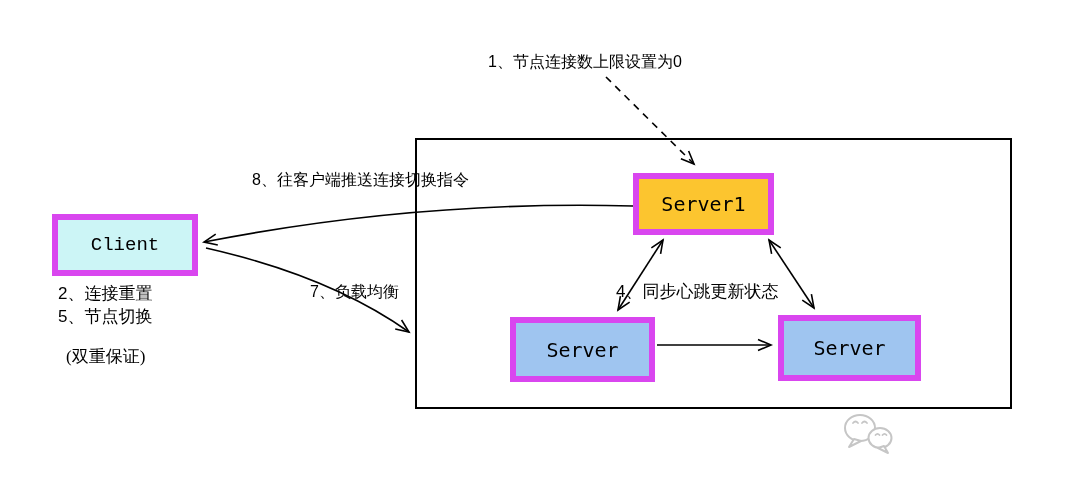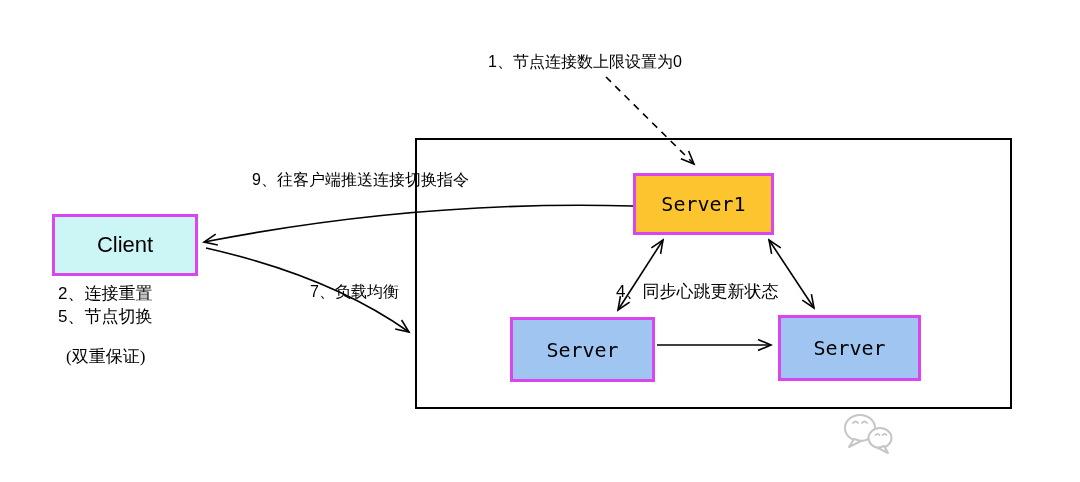--- a/index.html
+++ b/index.html
@@ -8,30 +8,30 @@
     width:1080px;height:482px;
     background:#ffffff;
     overflow:hidden;
     font-family:"Liberation Sans", sans-serif;
     color:#000;
   }
   .layer{position:absolute;left:0;top:0;z-index:1;}
   .node{
     position:absolute;
     box-sizing:border-box;
-    border:3px solid #d946ef;
+    border:6px solid #d946ef;
     display:flex;align-items:center;justify-content:center;
     z-index:3;
   }
   .node span{
     font-family:"DejaVu Sans Mono", monospace;
     font-size:20px;
   }
   .node.client{left:52px;top:214px;width:146px;height:62px;background:#CCF5F6;}
-  .node.client span{font-family:Liberation Sans, sans-serif;font-size:22px;}
+  .node.client span{font-family:Liberation Mono, monospace;font-size:19px;}
   .node.server1{left:633px;top:173px;width:141px;height:62px;background:#FCC52F;}
   .node.serverL{left:510px;top:317px;width:145px;height:65px;background:#9FC5F0;}
   .node.serverR{left:778px;top:315px;width:143px;height:66px;background:#9FC5F0;}
   .lbl{
     position:absolute;
     white-space:nowrap;
     font-size:16px;
     line-height:1.2;
     z-index:4;
   }
@@ -89,21 +89,21 @@
     <span>Server1</span>
   </div>
   <div class="node serverL">
     <span>Server</span>
   </div>
   <div class="node serverR">
     <span>Server</span>
   </div>
 
   <div class="lbl s1">1、节点连接数上限设置为0</div>
-  <div class="lbl s2">9、往客户端推送连接切换指令</div>
+  <div class="lbl s2">8、往客户端推送连接切换指令</div>
   <div class="lbl s3">2、连接重置</div>
   <div class="lbl s4">5、节点切换</div>
   <div class="lbl dual">(双重保证)</div>
   <div class="lbl s6">4、同步心跳更新状态</div>
   <div class="lbl s7">7、负载均衡</div>
 
   <div class="watermark">
     <svg width="56" height="46" viewBox="0 0 56 46">
       <g fill="#ffffff" stroke="#C6C6C6" stroke-width="2">
         <ellipse cx="20" cy="17" rx="15" ry="13"></ellipse>

